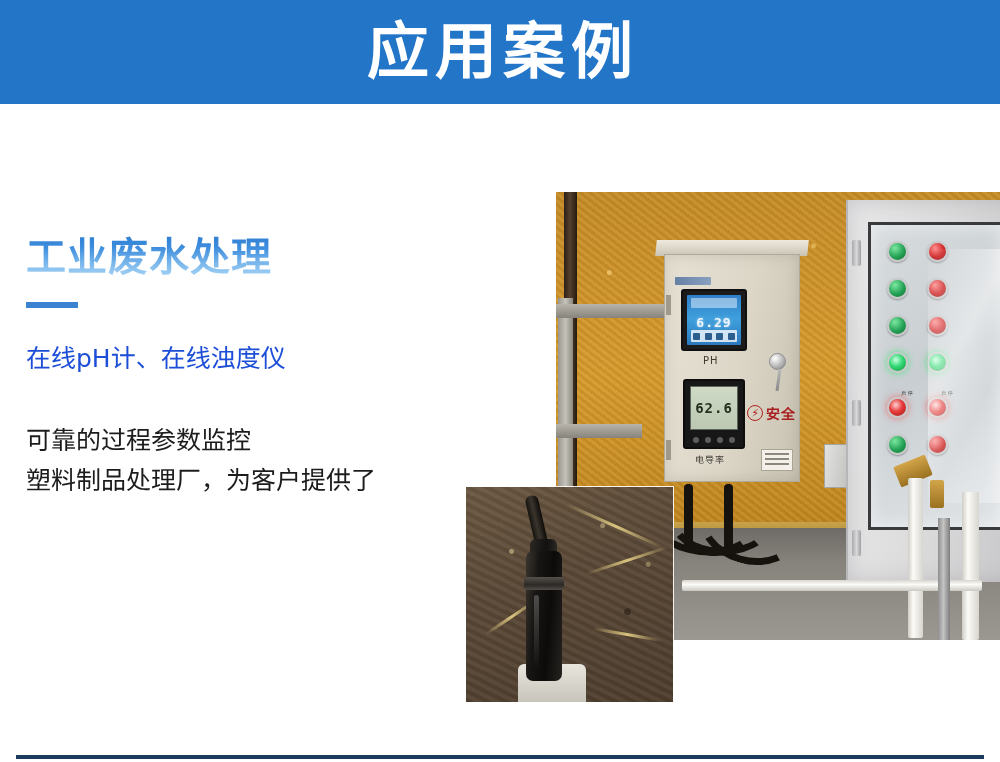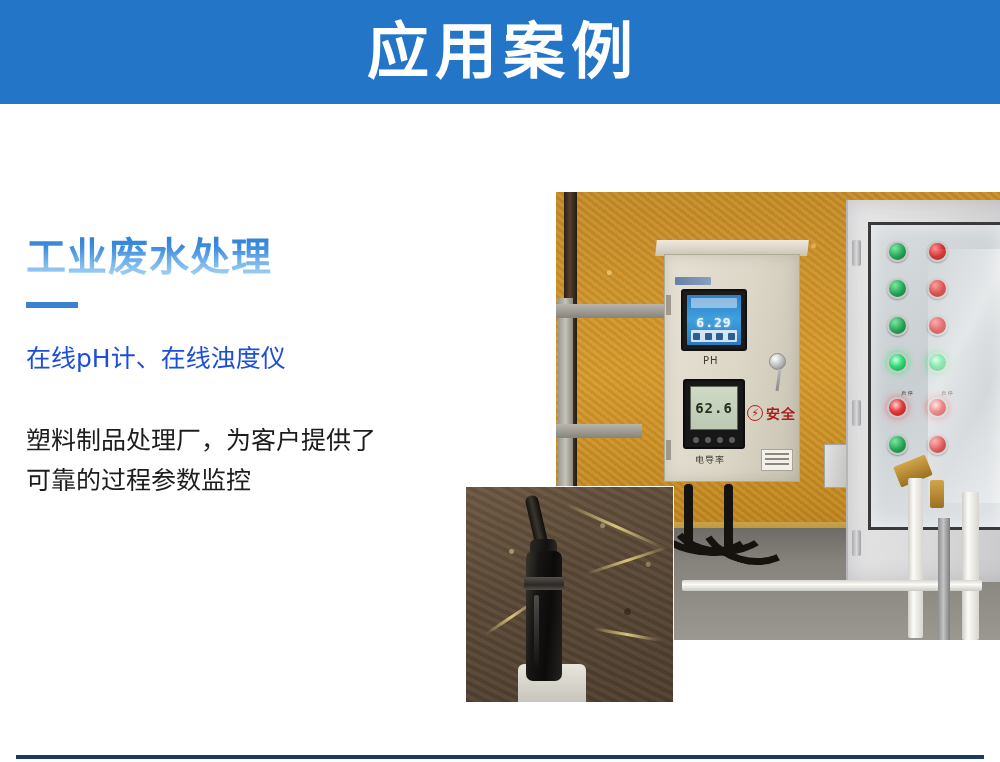--- a/index.html
+++ b/index.html
@@ -441,22 +441,22 @@
 
     <div class="section-heading">工业废水处理</div>
 
     <div class="heading-rule"></div>
 
     <div class="instrument-list">
       <div>在线pH计、在线浊度仪</div>
     </div>
 
     <div class="case-note">
+      <div>可靠的过程参数监控</div>
       <div>塑料制品处理厂，为客户提供了</div>
-      <div>可靠的过程参数监控</div>
     </div>
 
   </div>
 
   <div class="photo-main">
     <div class="wall"></div>
     <div class="floor-skirt"></div>
     <div class="floor"></div>
 
     <div class="conduit-left"></div>

